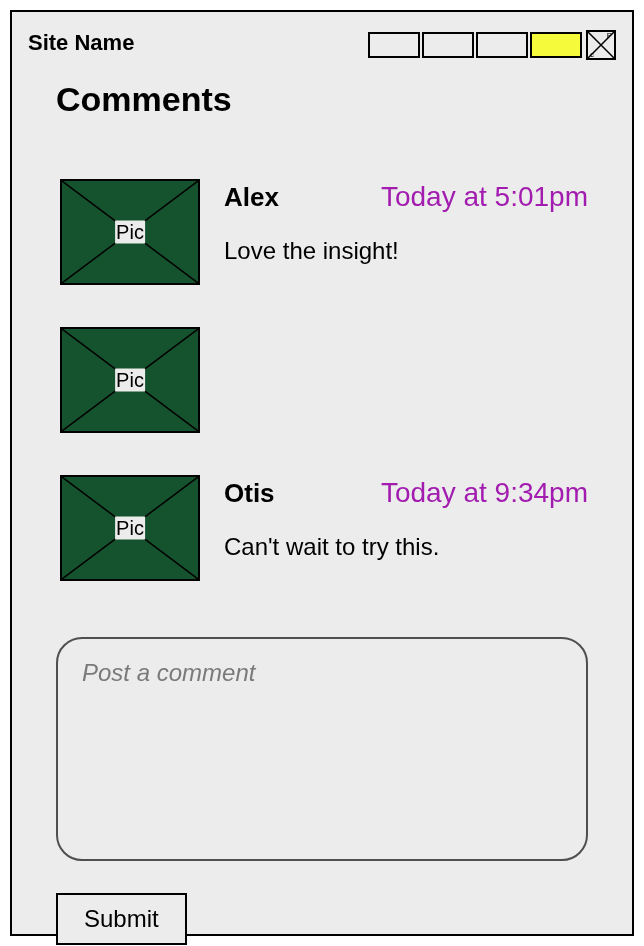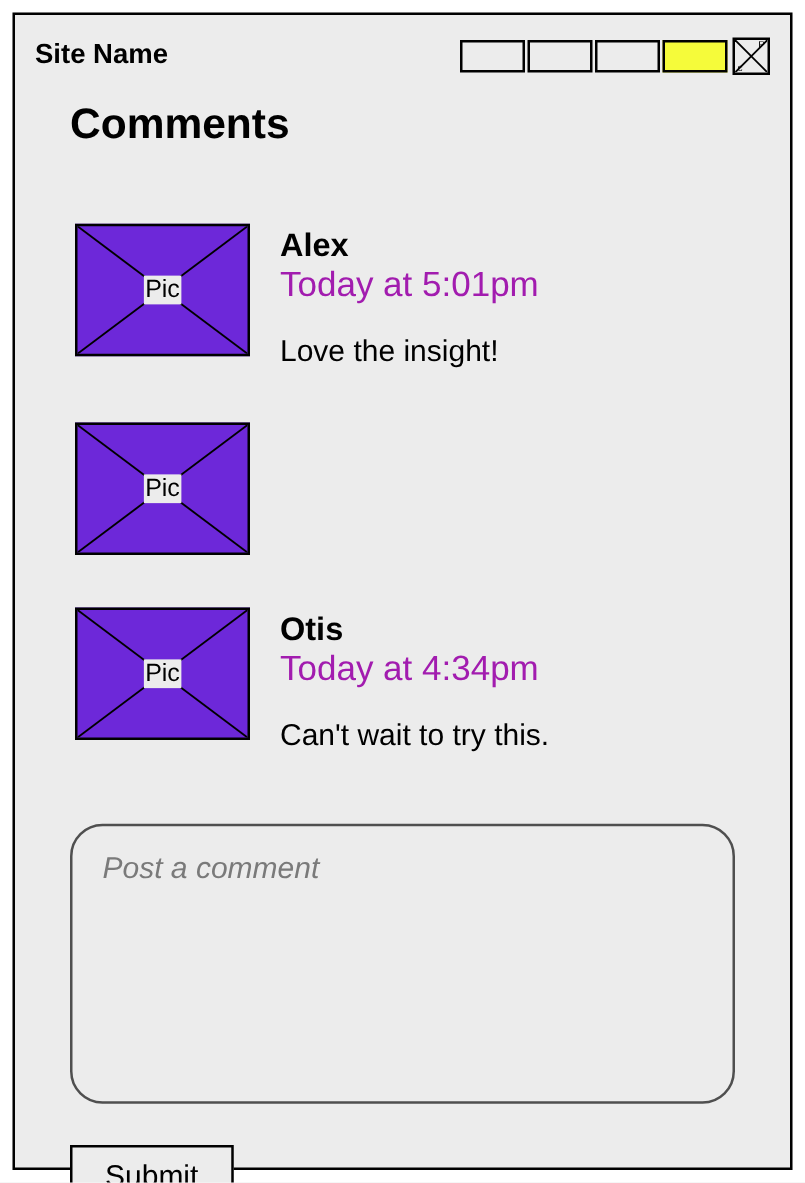--- a/index.html
+++ b/index.html
@@ -80,21 +80,21 @@
     .comment {
       display: flex;
       gap: 24px;
       margin-bottom: 42px;
     }
     .pic-placeholder {
       width: 140px;
       height: 106px;
       border: 2px solid #000;
       position: relative;
-      background: #6d28d9;
+      background: #14532d;
       flex-shrink: 0;
     }
     .pic-placeholder svg {
       position: absolute;
       top: 0; left: 0; width: 100%; height: 100%;
     }
     .pic-label {
       position: absolute;
       top: 50%;
       left: 50%;
@@ -106,21 +106,20 @@
     }
     .comment-body {
       flex: 1;
       padding-top: 2px;
     }
     .comment-head {
       display: flex;
       justify-content: space-between;
       align-items: baseline;
       margin-bottom: 24px;
-      flex-direction: column;
     }
     .author {
       font-size: 26px;
       font-weight: bold;
     }
     .timestamp {
       font-size: 28px;
       color: #a21caf;
       text-align: right;
     }
@@ -221,21 +220,21 @@
       <div class="pic-placeholder">
         <svg viewBox="0 0 136 102" preserveAspectRatio="none">
             <line x1="0" y1="0" x2="136" y2="102" stroke="#000" stroke-width="1.5"></line>
             <line x1="136" y1="0" x2="0" y2="102" stroke="#000" stroke-width="1.5"></line>
           </svg>
         <span class="pic-label">Pic</span>
       </div>
       <div class="comment-body">
         <div class="comment-head">
           <span class="author">Otis</span>
-          <span class="timestamp">Today at 4:34pm</span>
+          <span class="timestamp">Today at 9:34pm</span>
         </div>
         <div class="comment-text">Can't wait to try this.</div>
       </div>
     </div>
 
   </div>
 
   <div class="compose-area">
     <textarea class="comment-input" placeholder="Post a comment" style=""></textarea>
     <div class="submit-row">

